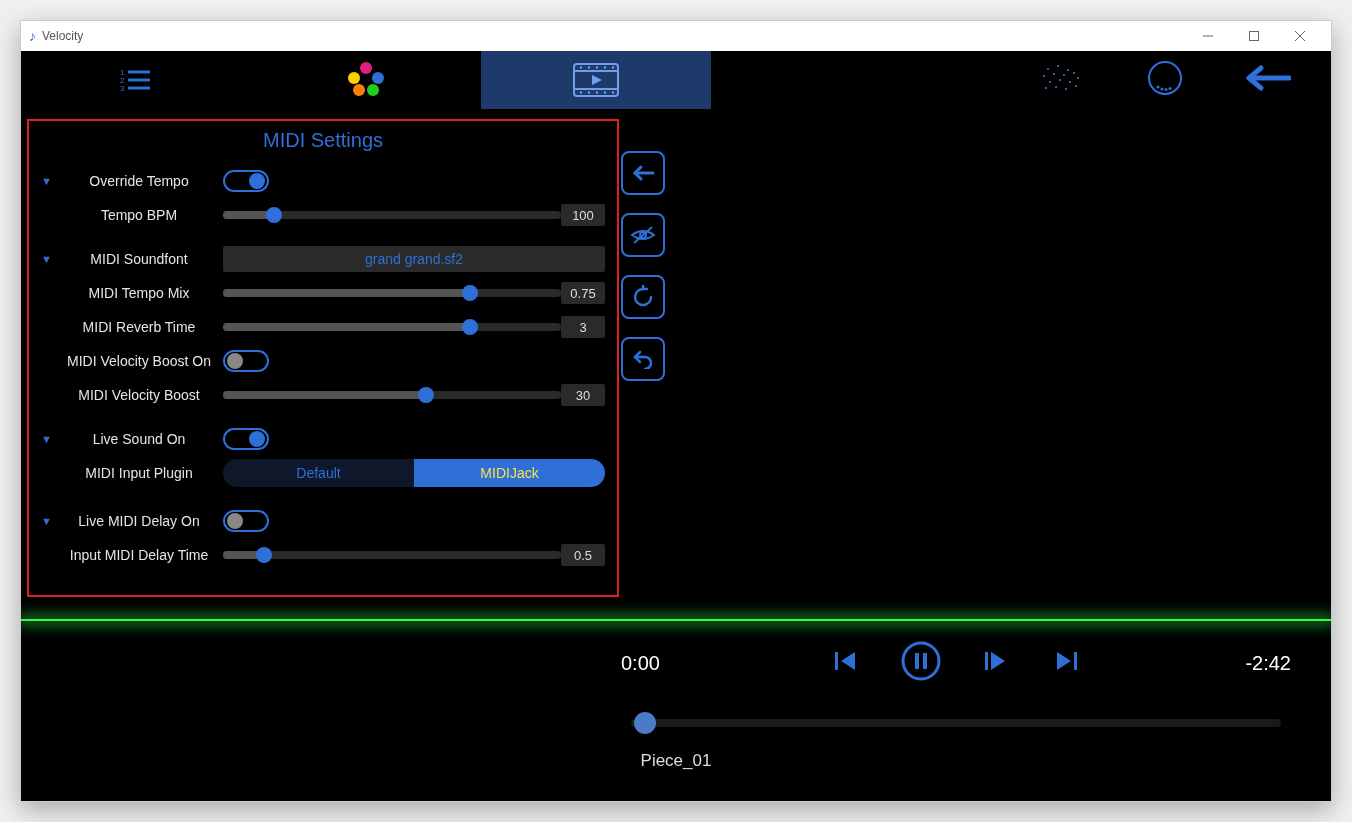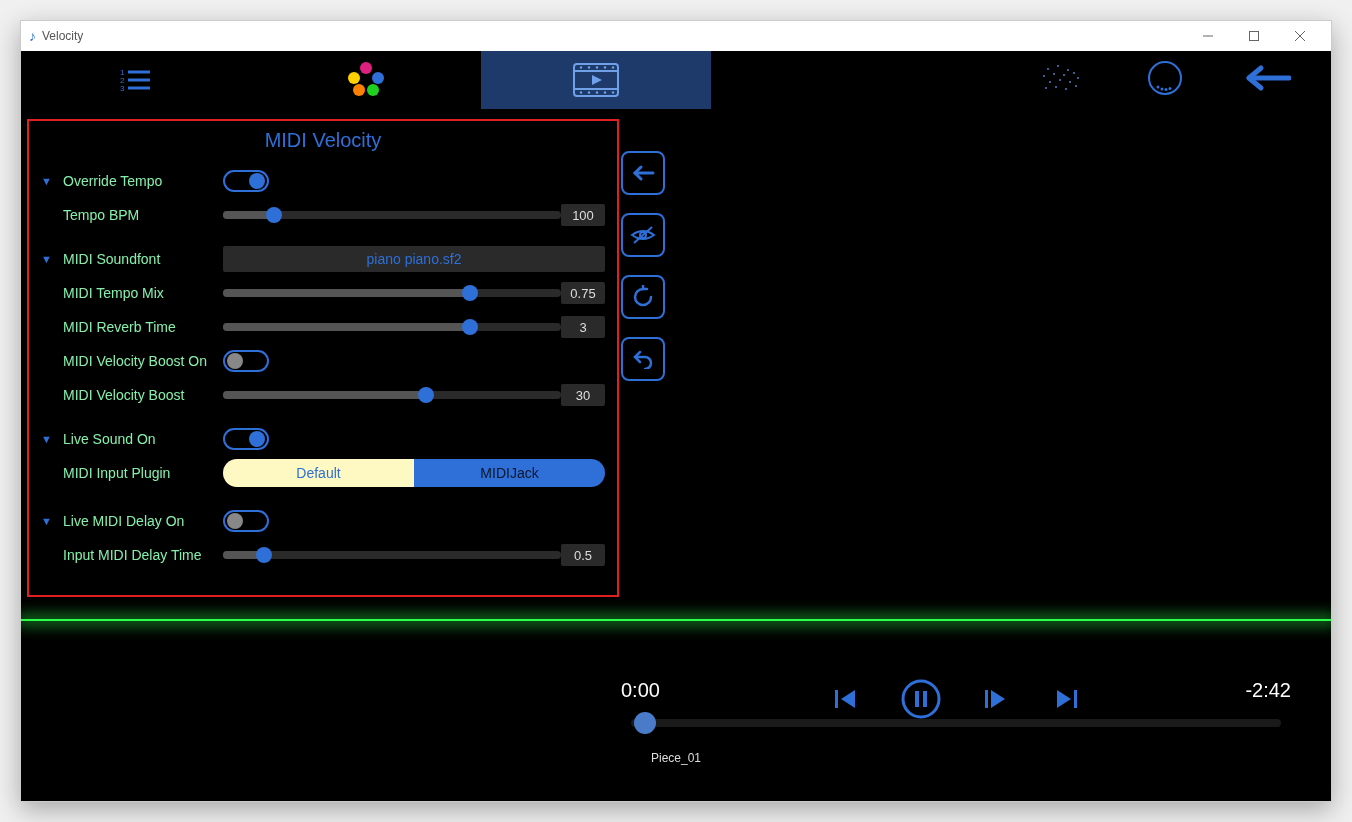--- a/index.html
+++ b/index.html
@@ -59,21 +59,21 @@
     border: 2px solid #e02020;
     padding: 8px 12px 12px 12px;
     color: #2e6fd8;
     font-size: 14px;
   }
   .panel-title { text-align: center; font-size: 20px; margin-bottom: 14px; color: #2e6fd8; }
   .row {
     display: flex; align-items: center; height: 30px; margin-bottom: 4px;
   }
   .row .arrow { width: 22px; color: #2e6fd8; font-size: 11px; }
-  .row .label { width: 160px; text-align: left; padding-right: 8px; color: #86efac; }
+  .row .label { width: 160px; text-align: center; padding-right: 8px; color: #e5e5e5; }
   .row .control { flex: 1; display: flex; align-items: center; gap: 0; }
 
   .toggle {
     width: 46px; height: 22px; border: 2px solid #2e6fd8; border-radius: 12px;
     position: relative; cursor: pointer;
   }
   .toggle .knob {
     position: absolute; top: 1px; width: 16px; height: 16px; border-radius: 50%;
   }
   .toggle.on .knob { right: 2px; background: #2e6fd8; }
@@ -100,58 +100,58 @@
     flex: 1; height: 26px; background: #2a2a2a; color: #2e6fd8;
     display: flex; align-items: center; justify-content: center;
     font-size: 14px; border-radius: 2px; cursor: pointer;
   }
 
   .seg {
     flex: 1; display: flex; height: 28px; border-radius: 14px; overflow: hidden;
   }
   .seg-opt {
     flex: 1; display: flex; align-items: center; justify-content: center;
-    background: #fef9c3; color: #2e6fd8; cursor: pointer; font-size: 14px;
-  }
-  .seg-opt.active { background: #2e6fd8; color: #0f172a; }
+    background: #0f172a; color: #2e6fd8; cursor: pointer; font-size: 14px;
+  }
+  .seg-opt.active { background: #2e6fd8; color: #fde047; }
 
   
   .waveform {
     position: absolute; left: 0; right: 0; top: 540px; height: 60px;
     pointer-events: none;
   }
   .wave-line {
     position: absolute; left: 0; right: 0; top: 28px; height: 2px;
     background: #2cff4a;
     box-shadow: 0 0 14px 5px rgba(44,255,74,0.45);
   }
 
   
   .transport {
-    position: absolute; left: 600px; right: 40px; top: 628px;
-    display: flex; justify-content: space-between;
+    position: absolute; left: 600px; right: 40px; top: 590px;
+    display: flex; align-items: center; justify-content: space-between;
     color: #fff;
   }
   .time { font-size: 20px; color: #fff; width: 70px; }
   .time.right { text-align: right; }
   .tbtns { display: flex; align-items: center; gap: 42px; }
   .tbtn { cursor: pointer; color: #2e6fd8; }
 
   .timeline {
     position: absolute; left: 610px; right: 50px; top: 668px;
     height: 8px; background: #1a1a1a; border-radius: 4px;
   }
   .timeline .thumb {
     position: absolute; left: 14px; top: 50%; transform: translate(-50%, -50%);
     width: 22px; height: 22px; border-radius: 50%; background: #4a7bc8;
   }
 
   .piece-name {
     position: absolute; left: 0; right: 0; top: 700px;
-    text-align: center; color: #ddd; font-size: 12px;
+    text-align: center; color: #ddd; font-size: 17px;
   }
 
   
   .particles { position: relative; width: 50px; height: 34px; }
   .particles span {
     position: absolute; width: 2px; height: 2px; background: #4a7bc8; border-radius: 50%;
   }
 </style>
 </head>
 <body>
@@ -281,21 +281,21 @@
       </div>
       <div class="side-btn">
         <svg width="24" height="20" viewBox="0 0 24 20">
             <path d="M4 8 L14 8 A6 6 0 0 1 14 20" fill="none" stroke="currentColor" stroke-width="2.5" stroke-linecap="round"></path>
             <polyline points="9,3 4,8 9,13" fill="none" stroke="currentColor" stroke-width="2.5" stroke-linecap="round"></polyline>
           </svg>
       </div>
     </div>
 
     <div class="panel">
-      <div class="panel-title">MIDI Velocity</div>
+      <div class="panel-title">MIDI Settings</div>
 
       <div class="row">
         <div class="arrow">▼</div>
         <div class="label">Override Tempo</div>
         <div class="control">
             <div class="toggle on">
               <div class="knob"></div>
             </div>
           </div>
       </div>
@@ -312,21 +312,21 @@
           <div class="valbox">100</div>
         </div>
       </div>
 
       <div style="height:10px"></div>
 
       <div class="row">
         <div class="arrow">▼</div>
         <div class="label">MIDI Soundfont</div>
         <div class="control">
-            <div class="textfield">piano piano.sf2</div>
+            <div class="textfield">grand grand.sf2</div>
           </div>
       </div>
       <div class="row">
         <div class="arrow"></div>
         <div class="label">MIDI Tempo Mix</div>
         <div class="control">
           <div class="slider">
               <div class="track">
                 <div class="fill" style="width:73%"></div>
                 <div class="thumb" style="left:73%"></div>

